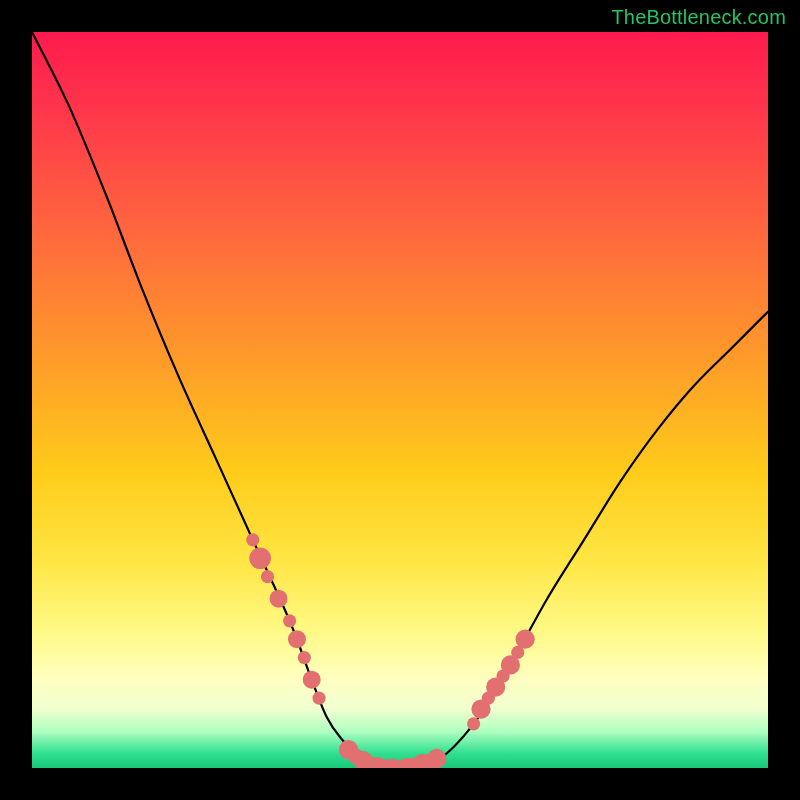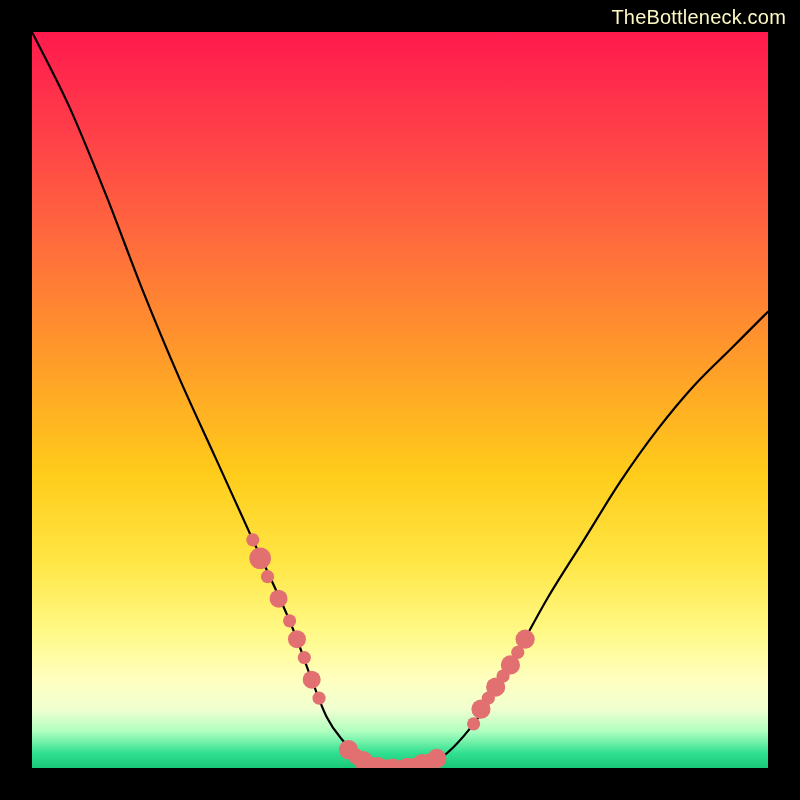--- a/index.html
+++ b/index.html
@@ -36,21 +36,21 @@
       #ffffc0 88%,
       #f0ffd0 92%,
       #b0ffc0 95%,
       #30e090 98%,
       #18c878 100%);
   }
   .watermark {
     position: absolute;
     top: 6px;
     right: 14px;
-    color: #fef9c3;
+    color: #22c55e;
     font-size: 20px;
     font-weight: 500;
     letter-spacing: 0.2px;
   }
   svg.curve {
     position: absolute;
     left: 0;
     top: 0;
     width: 736px;
     height: 736px;

